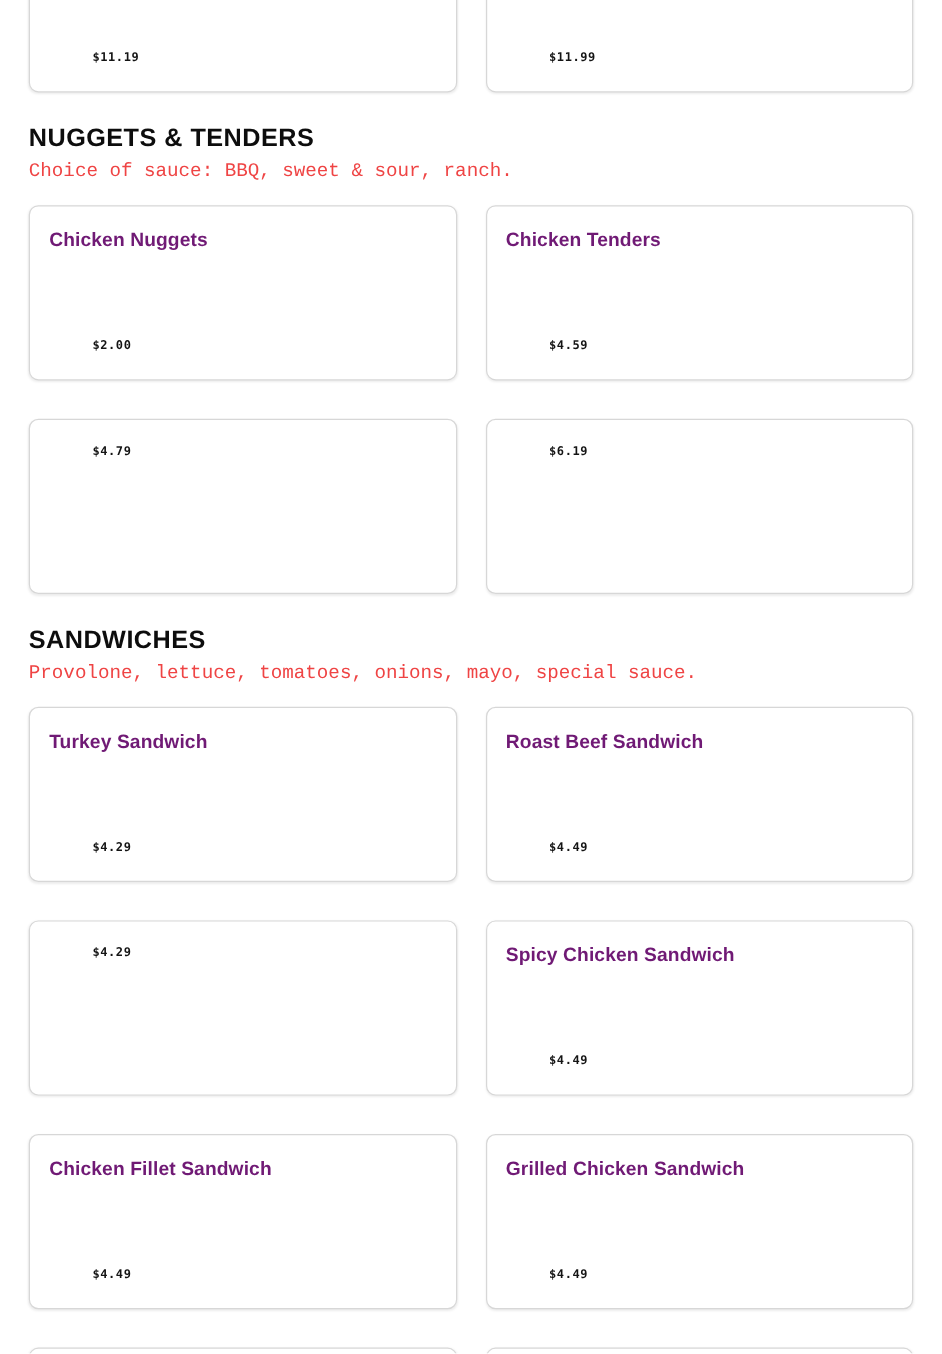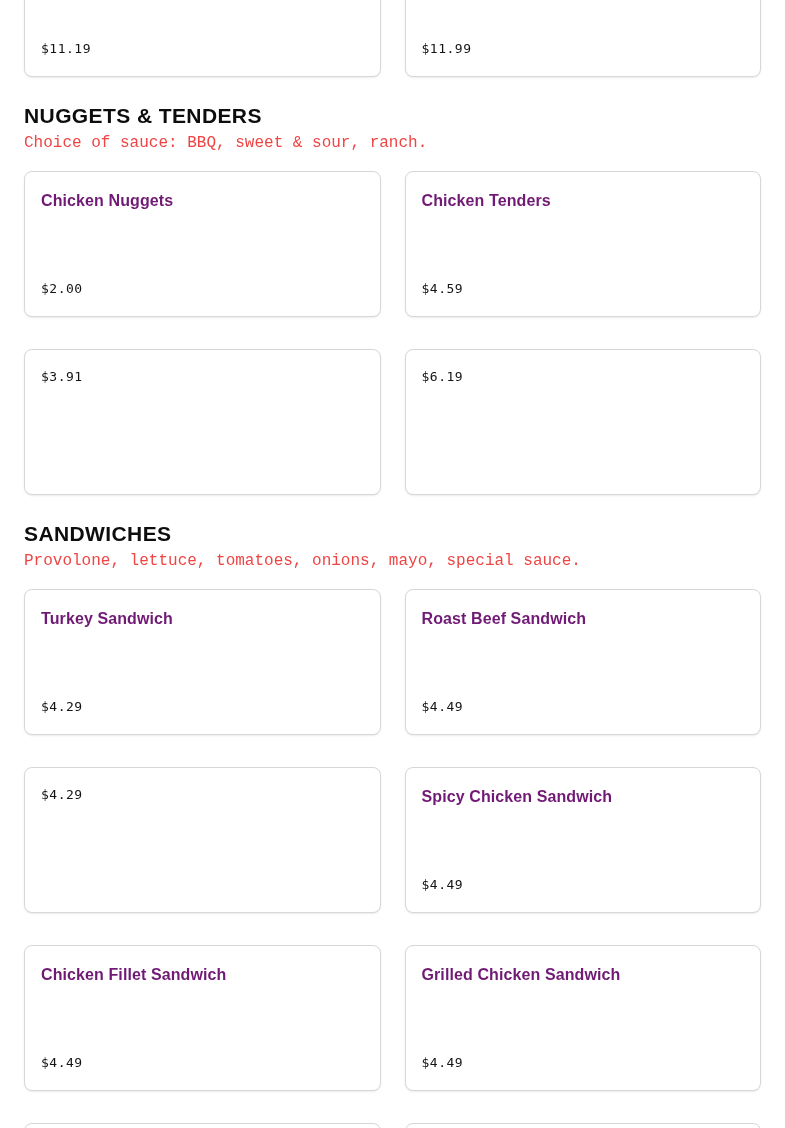--- a/index.html
+++ b/index.html
@@ -59,25 +59,26 @@
   }
   .card-title {
     font-size: 16px;
     line-height: 19px;
     font-weight: 600;
     letter-spacing: 0.1px;
     color: #701a75;
   }
   .card-price {
     font-family: "DejaVu Sans Mono", monospace;
-    font-size: 13px;
+    font-size: 10px;
     line-height: 16px;
-    font-weight: 400;
+    font-weight: 700;
     letter-spacing: 0.5px;
     color: #141414;
+    margin-left: 36px;
   }
 </style>
 </head>
 <body>
 
 <div class="viewport">
   <div class="page" id="content">
       <section class="menu-section">
 
     <div class="card-grid partial-top">
@@ -100,21 +101,21 @@
     <div class="card-title">Chicken Nuggets</div>
     <div class="card-price">$2.00</div>
   </div>
 
   <div class="menu-card">
     <div class="card-title">Chicken Tenders</div>
     <div class="card-price">$4.59</div>
   </div>
 
   <div class="menu-card">
-    <div class="card-price">$3.91</div>
+    <div class="card-price">$4.79</div>
   </div>
 
   <div class="menu-card">
     <div class="card-price">$6.19</div>
   </div>
 </div>
   </section>
       <section class="menu-section">
     <h2 class="section-heading">SANDWICHES</h2>
     <p class="section-subtitle">Provolone, lettuce, tomatoes, onions, mayo, special sauce.</p>

